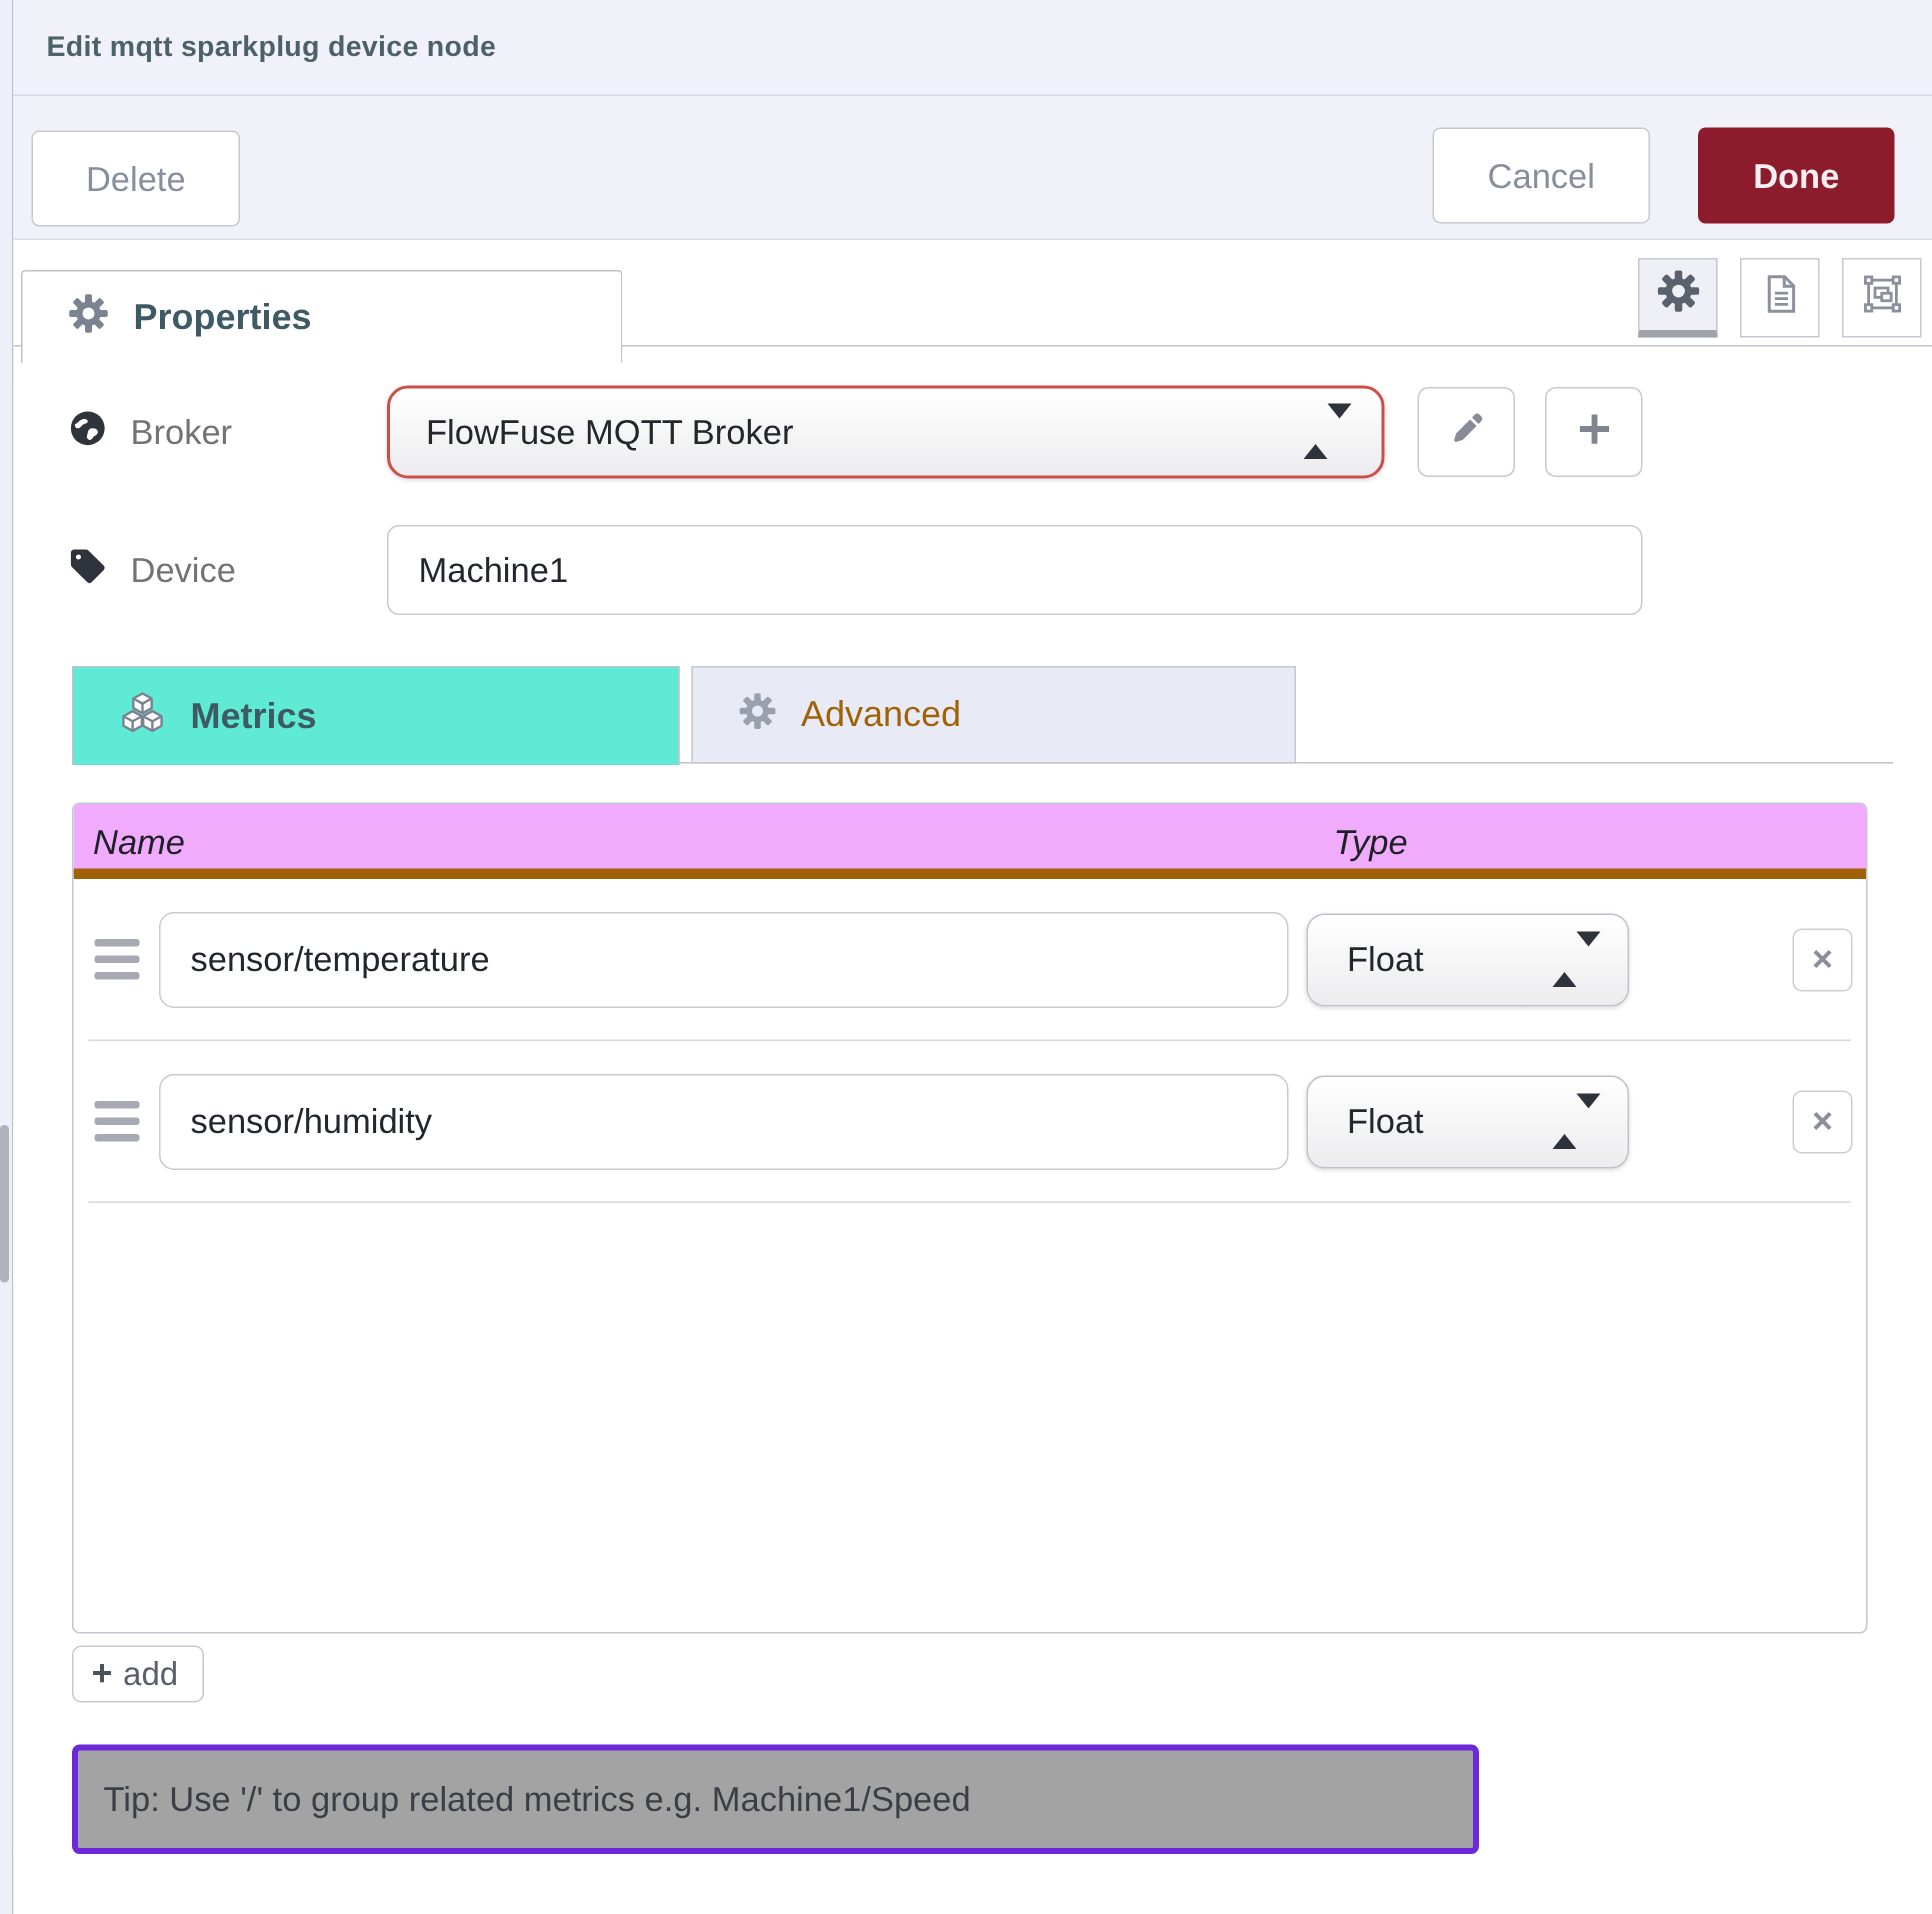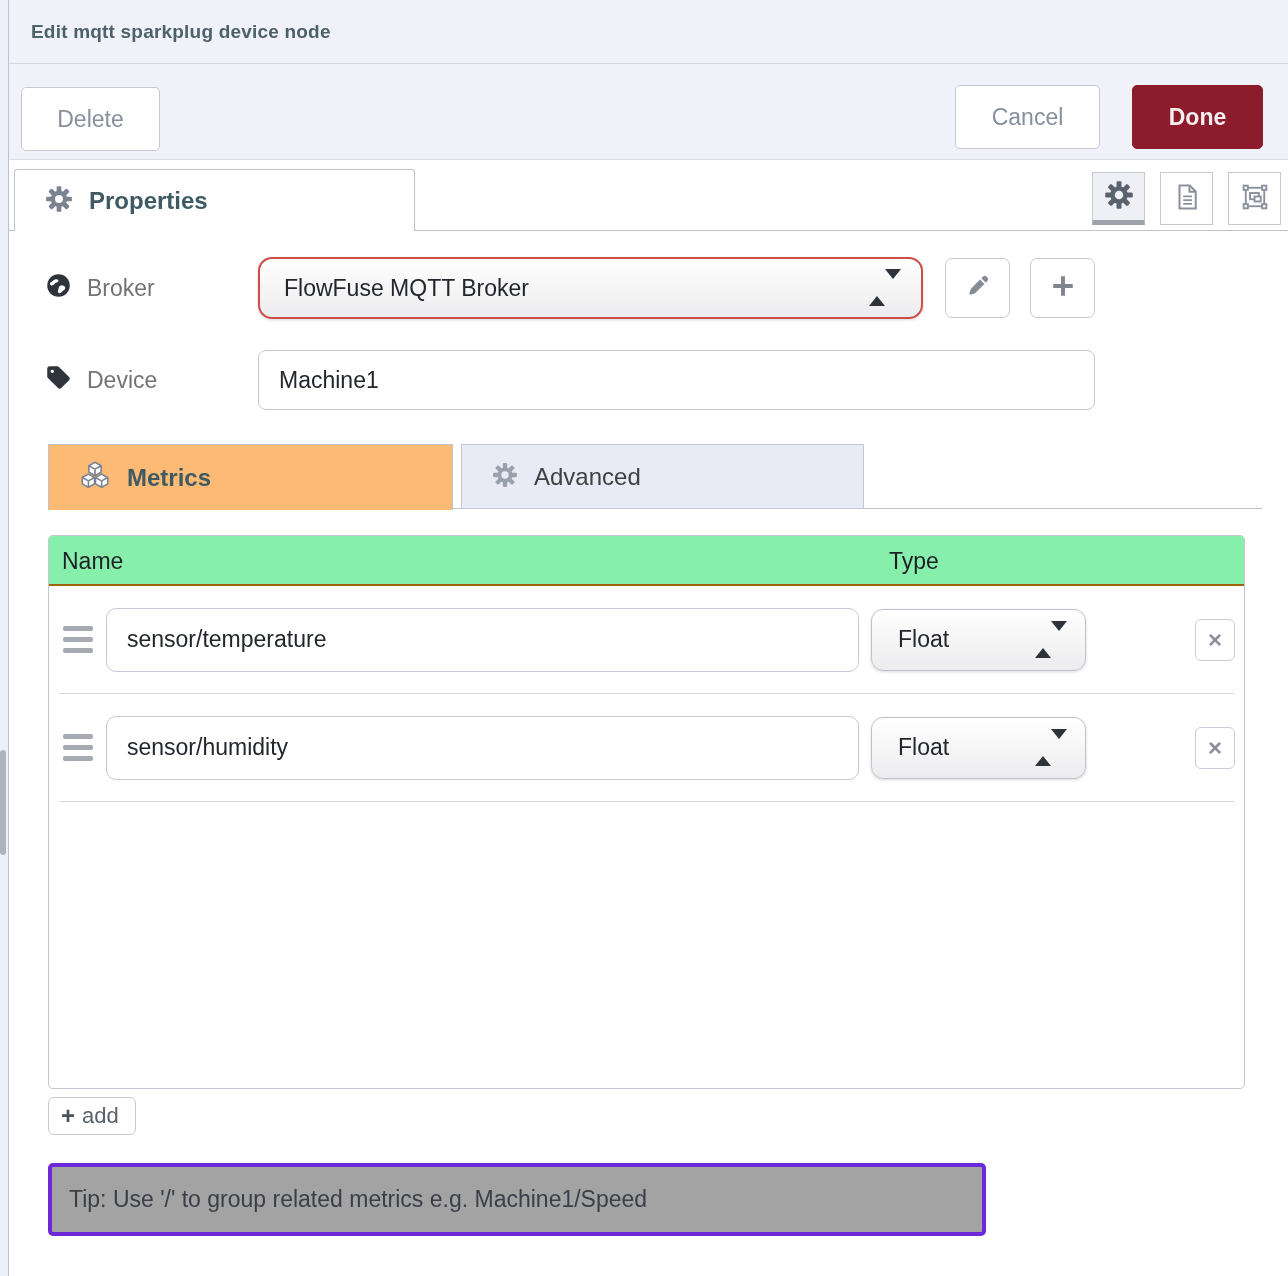--- a/index.html
+++ b/index.html
@@ -23,21 +23,21 @@
   .dlg-toolbar { position:relative; height:96px; background:#F1F2F9; border-bottom:1px solid #DADCE6; }
   .btn { font-family:"Liberation Sans", sans-serif; font-size:23px; background:#fff;
          border:1px solid #C7C8D2; border-radius:5px; color:#878E9C; cursor:pointer; }
   .btn-delete { position:absolute; left:12px; top:23px; width:139px; height:64px; }
   .btn-cancel { position:absolute; left:946px; top:21px; width:145px; height:64px; }
   .btn-done   { position:absolute; left:1123px; top:21px; width:131px; height:64px;
                 background:#8C1C2B; border:1px solid #8C1C2B; color:#F6EEF0; font-weight:bold; }
 
   
   .tabbar { position:relative; height:71px; background:#fff; border-bottom:1px solid #BFC1CC; }
-  .tab-properties { position:absolute; left:5px; top:9px; width:401px; height:62px; z-index:2;
+  .tab-properties { position:absolute; left:5px; top:20px; width:401px; height:62px; z-index:2;
                     background:#fff; border:1px solid #BFC1CC; border-bottom:none;
                     border-radius:3px 3px 0 0; display:flex; align-items:center; padding-left:30px; gap:16px; }
   .tab-properties .tab-label { font-size:24px; font-weight:bold; color:#3E5A64; }
   .icon-btn { position:absolute; top:12px; width:53px; height:53px; background:#fff;
               border:1px solid #C6C8D1; display:flex; align-items:center; justify-content:center; cursor:pointer; }
   .icon-btn.active { background:#EFF0F6; border-bottom:5px solid #9FA1AB; }
   .ib-1 { left:1083px; } .ib-2 { left:1151px; } .ib-3 { left:1219px; }
 
   
   .form { background:#fff; }
@@ -63,32 +63,32 @@
   .btn-edit-broker { margin-left:22px; }
   .btn-add-broker  { margin-left:20px; }
 
   .text-input { height:60px; border:1px solid #C8C9D3; border-radius:8px; font-size:23px; color:#23262C;
                 padding-left:20px; font-family:"Liberation Sans", sans-serif; background:#fff; outline:none; }
   .device-input { width:837px; }
 
   
   .metric-tabbar { position:relative; margin:34px 0 0 39px; width:1214px; height:65px;
                    border-bottom:1px solid #BFC1CC; }
-  .tab-metrics { position:absolute; left:0; top:0; width:405px; height:66px; z-index:2; background:#fdba74;
+  .tab-metrics { position:absolute; left:0; top:0; width:405px; height:66px; z-index:2; background:#5eead4;
                  border:1px solid #BFC1CC; border-bottom:none; display:flex; align-items:center;
                  padding-left:30px; gap:16px; cursor:pointer; }
   .tab-metrics .tab-label { font-size:24px; font-weight:bold; color:#3E5A64; }
   .tab-advanced { position:absolute; left:413px; top:0; width:403px; height:65px; background:#E8EAF5;
                   border:1px solid #C6C8D1; display:flex; align-items:center; padding-left:30px; gap:16px; cursor:pointer; }
-  .tab-advanced .tab-label { font-size:24px; color:#404040; }
+  .tab-advanced .tab-label { font-size:24px; color:#a16207; }
 
   
   .metrics-table { margin:26px 0 0 39px; width:1197px; height:554px;
                    border:1px solid #C4C6D0; border-radius:5px; background:#fff; overflow:hidden; }
-  .mt-header { position:relative; height:50px; background:#86efac; border-bottom:2px solid #a16207; }
+  .mt-header { position:relative; height:50px; background:#f0abfc; border-bottom:7px solid #a16207;font-style:italic; }
   .mt-header .h-name { position:absolute; left:13px; top:12px; font-size:23px; color:#1D2025; }
   .mt-header .h-type { position:absolute; left:840px; top:12px; font-size:23px; color:#1D2025; }
 
   .metric-row { display:flex; align-items:center; height:107px; padding:0 9px 0 14px; }
   .row-sep { height:1px; background:#D6D8E0; margin:0 10px; }
   .drag-handle { width:30px; display:flex; flex-direction:column; gap:6px; cursor:grab; }
   .drag-handle i { display:block; height:5px; background:#A7A9B3; border-radius:2px; }
   .metric-name-input { width:753px; height:64px; border-radius:10px; margin-left:13px; }
   .type-select { width:215px; height:62px; margin-left:12px; }
   .type-select .sel-text { padding-left:26px; }

